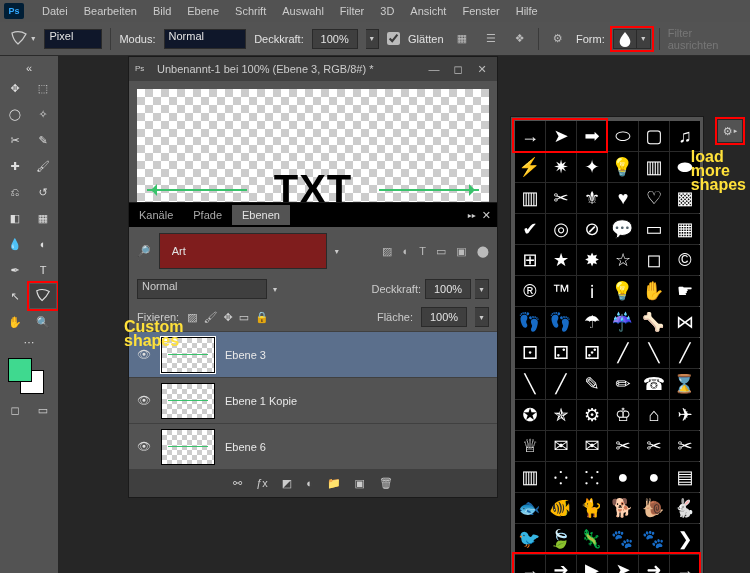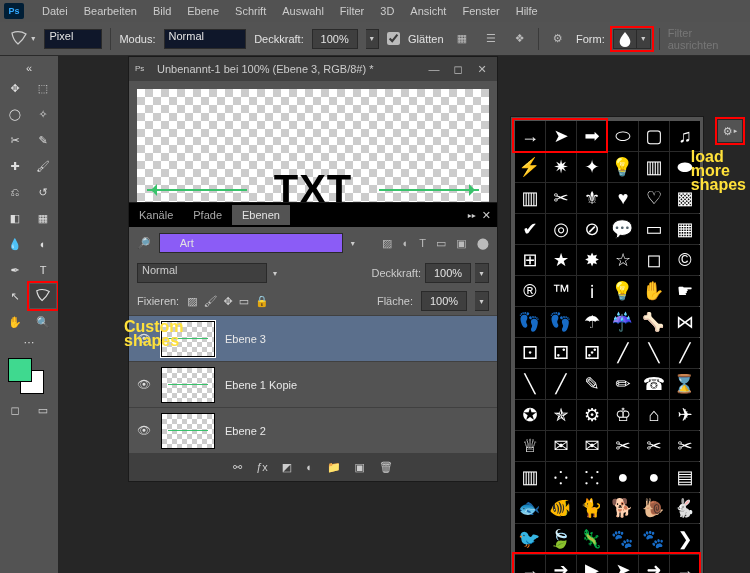--- a/index.html
+++ b/index.html
@@ -33,21 +33,21 @@
 .canvas .arrow{position:absolute;width:100px;height:2px;background:#39c26b}
 .canvas .arrow.left{left:10px;top:50%}
 .canvas .arrow.right{right:10px;top:50%;transform:scaleX(-1)}
 .canvas .arrow::after{content:"";position:absolute;left:-2px;top:-5px;border:6px solid transparent;border-right-color:#39c26b}
 .panel{position:absolute;left:70px;top:146px;width:370px;background:#535353;border:1px solid #1a1a1a}
 .panel .panel-tabs{height:24px;background:#000000;display:flex;align-items:center}
 .panel .panel-tabs .ptab{padding:4px 10px;color:#aaa}
 .panel .panel-tabs .ptab.active{background:#535353;color:#e3e3e3}
 .panel-tabs .closebar{margin-left:auto;display:flex;gap:6px;padding:0 6px;align-items:center}
 .panel .row1{display:flex;align-items:center;padding:6px 8px;gap:8px}
-.panel .search{background:#8b5cf6;border:1px solid #2a2a2a;height:20px;flex:0 0 90px;padding:0 20px;color:#e3e3e3}
+.panel .search{background:#7f1d1d;border:1px solid #2a2a2a;height:36px;flex:0 0 90px;padding:0 12px;color:#e3e3e3}
 .panel .row1 .rowicons{display:flex;gap:10px;margin-left:auto}
 .panel .row1 .rowicons span{color:#bbb}
 .panel .row2{display:flex;align-items:center;padding:4px 8px;gap:6px}
 .panel .blend{background:#3f3f3f;border:1px solid #2a2a2a;height:20px;flex:0 0 130px;padding:0 4px}
 .panel .opacity-ctl{display:flex;align-items:center;gap:4px}
 .panel .opacity-ctl input{background:#3f3f3f;border:1px solid #2a2a2a;width:46px;height:20px;text-align:center;color:#e3e3e3}
 .panel .row3{display:flex;align-items:center;padding:4px 8px;gap:8px;font-size:10px}
 .panel .row3 .lockicons{display:flex;gap:6px}
 .layer-list{max-height:220px;overflow:hidden}
 .layer{display:flex;align-items:center;height:46px;border-top:1px solid #404040;padding:0 8px;gap:10px}
@@ -238,21 +238,21 @@
           <div class="thumb">
               <div class="harrow"></div>
             </div>
           <span class="lname">Ebene 1 Kopie</span>
         </div>
         <div class="layer">
           <span class="eye">👁</span>
           <div class="thumb">
               <div class="harrow"></div>
             </div>
-          <span class="lname">Ebene 2</span>
+          <span class="lname">Ebene 6</span>
         </div>
       </div>
       <div class="panel-footer">
         <span>⚯</span>
         <span>ƒx</span>
         <span>◩</span>
         <span>◐</span>
         <span>📁</span>
         <span>▣</span>
         <span>🗑</span>

